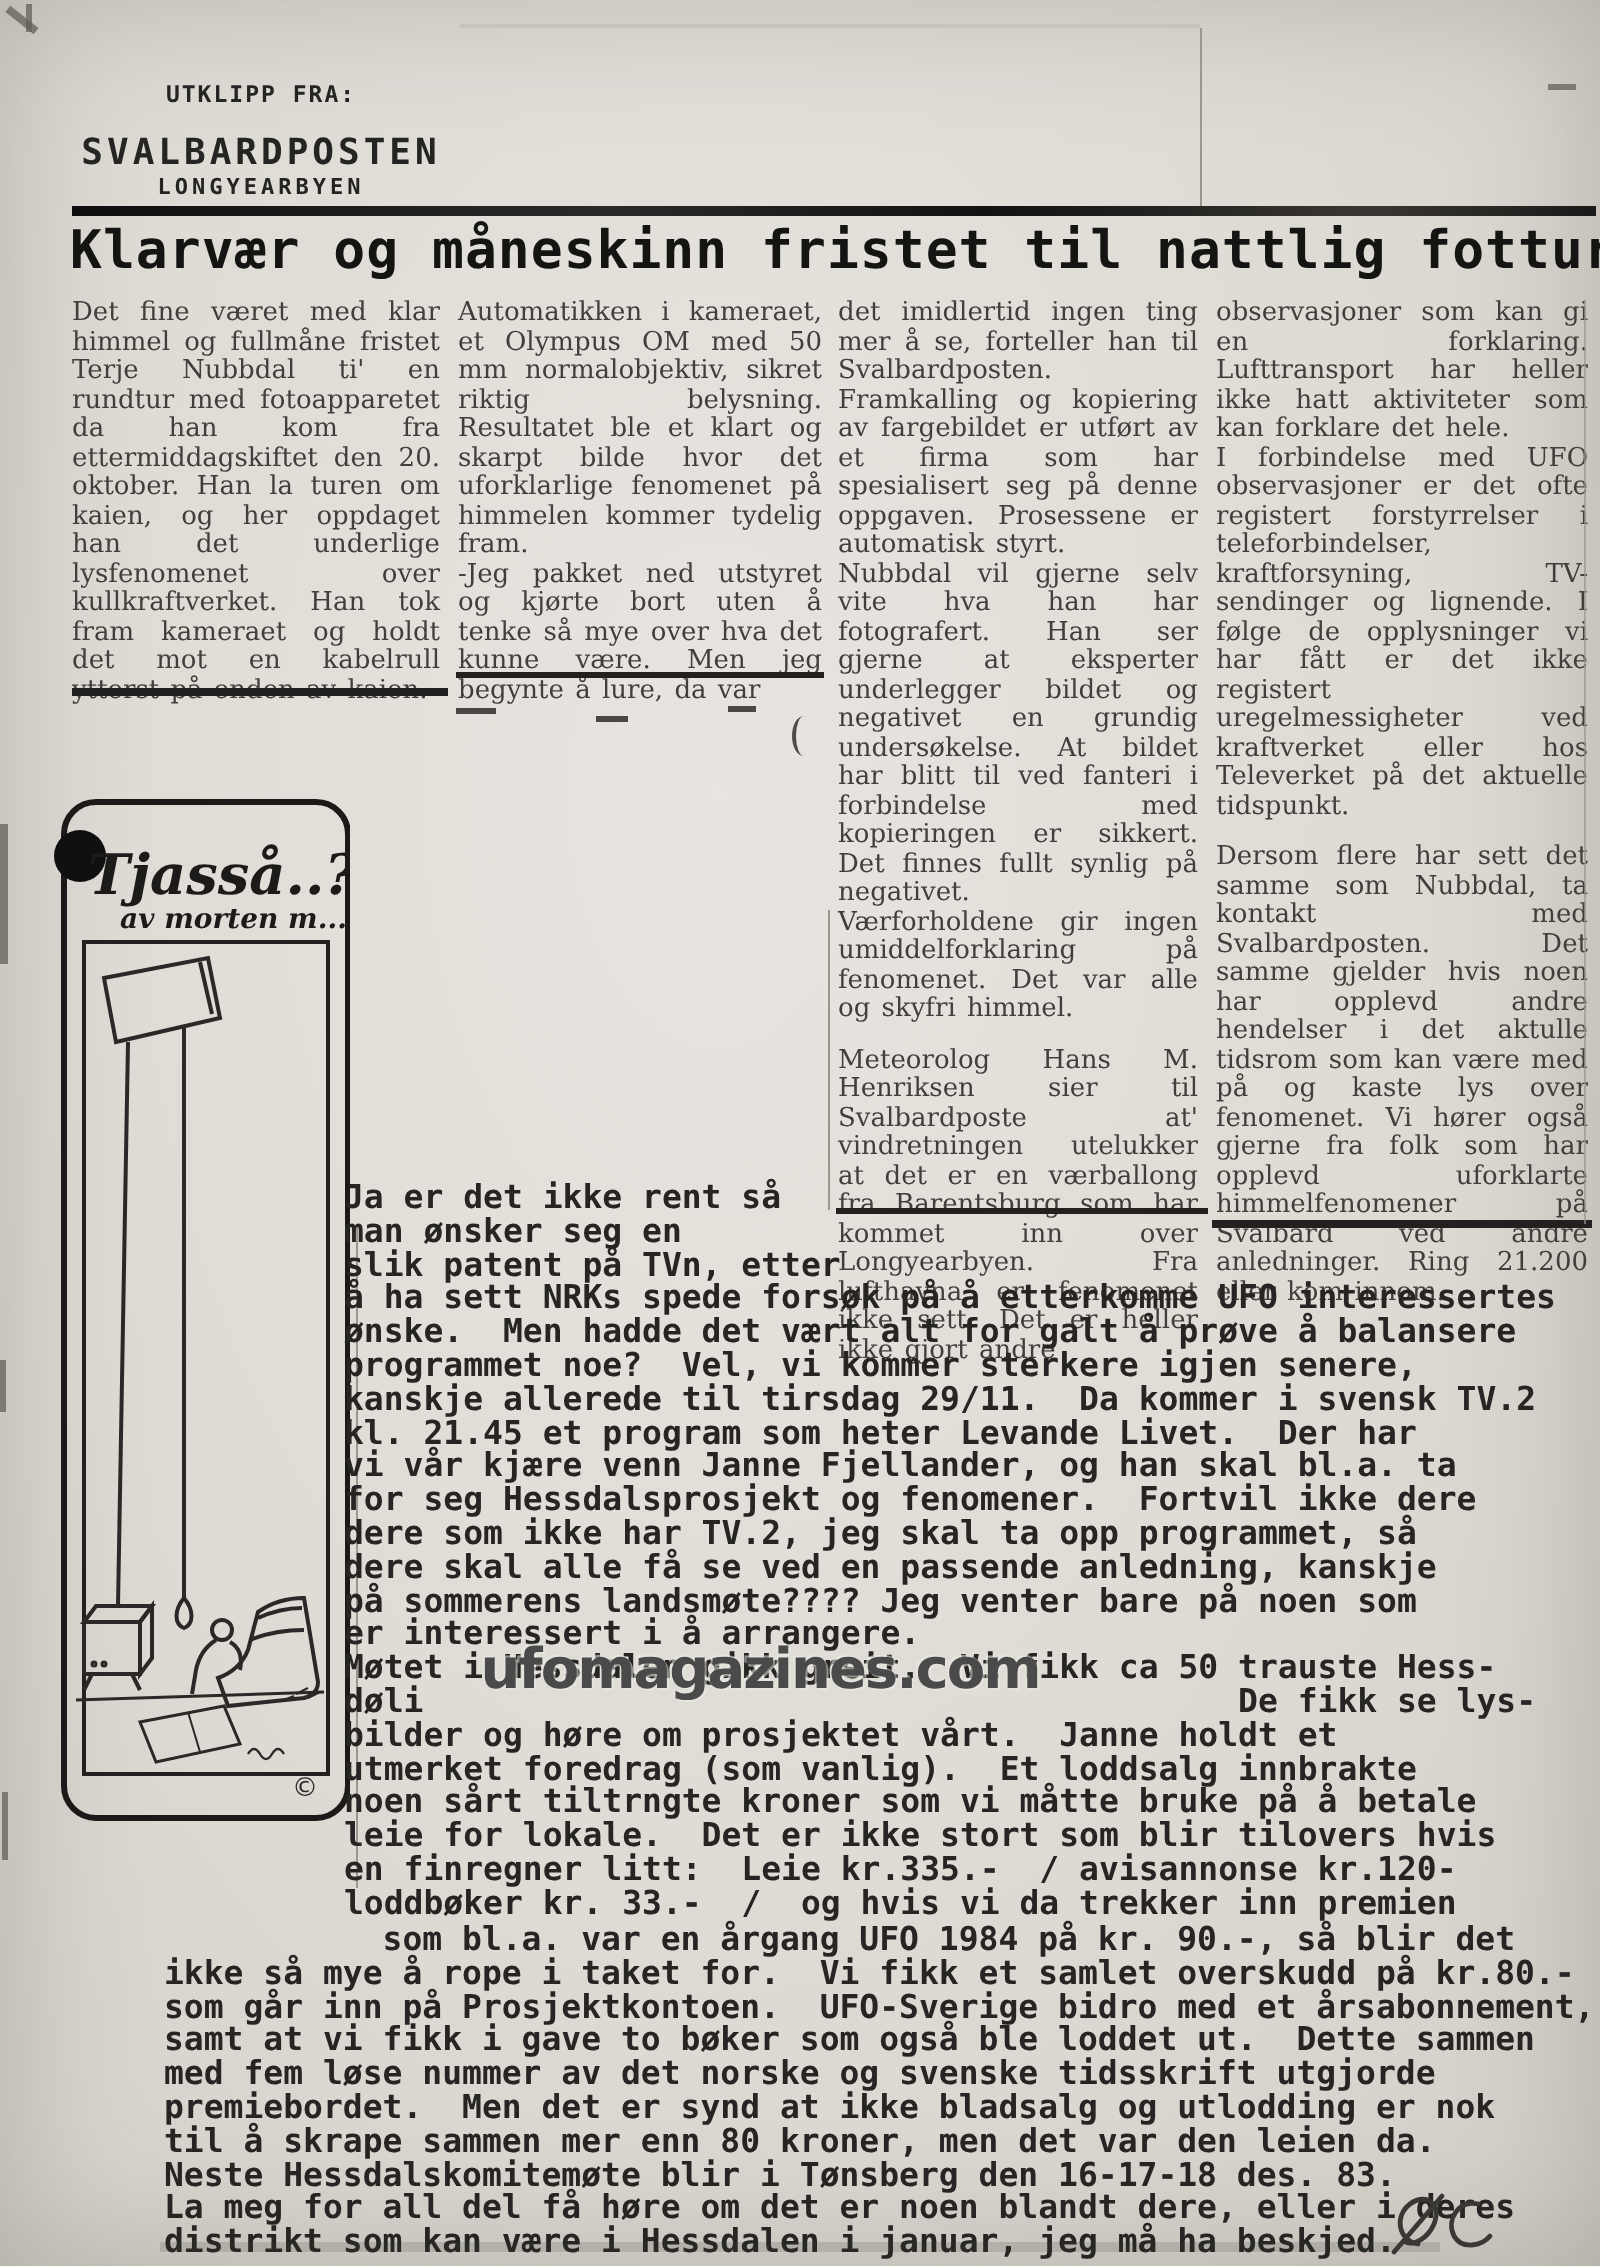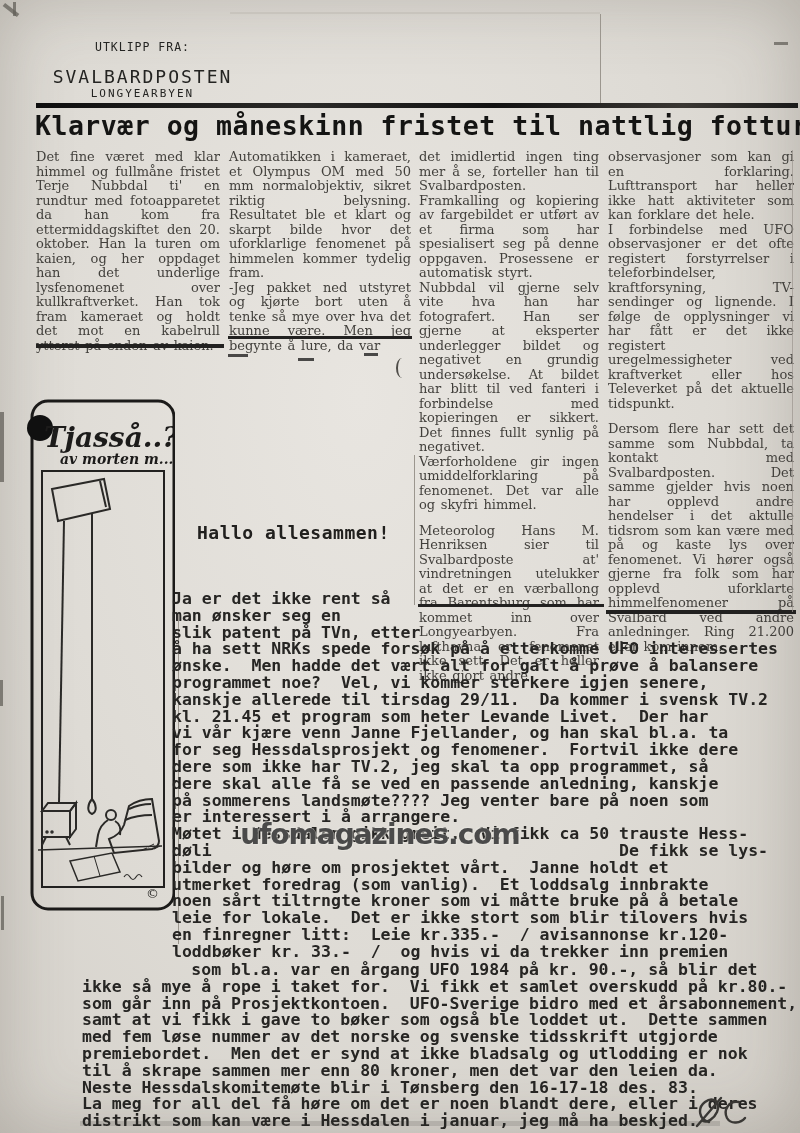--- a/index.html
+++ b/index.html
@@ -4,22 +4,22 @@
 <style>
   html,body{margin:0;padding:0;background:#b9b5ae;}
   #page{
     position:relative;width:800px;height:1133px;overflow:hidden;
     background:radial-gradient(ellipse at 45% 35%, #e8e5e0 0%, #dedbd5 55%, #d2cec7 100%);
     box-shadow:inset 0 0 70px rgba(88,82,72,.28);
     font-family:"DejaVu Sans","Liberation Sans",sans-serif;color:#2c2b29;
   }
   .abs{position:absolute;}
   
-  #stamp{left:40px;top:40px;width:205px;text-align:center;color:#242422;
-    font-family:"DejaVu Sans Mono","Liberation Mono",monospace;font-weight:normal;}
+  #stamp{left:28px;top:40px;width:205px;text-align:center;color:#242422;
+    font-family:"DejaVu Sans Mono","Liberation Mono",monospace;font-weight:bold;}
   #stamp .s1{font-size:11.5px;letter-spacing:1px;}
   #stamp .s2{font-size:18px;letter-spacing:2px;margin-top:12px;}
   #stamp .s3{font-size:11px;letter-spacing:2px;margin-top:0;}
   
   #headline-rule{left:36px;top:103px;width:762px;height:5px;
     background:linear-gradient(90deg,#0e0e0e,#2b2a28 35%,#121212 60%,#3a3733 85%,#1a1a19);}
   #headline{left:35px;top:110px;width:765px;font-family:"DejaVu Sans Mono","Liberation Mono",monospace;
     font-weight:bold;font-size:26.5px;letter-spacing:.5px;color:#141413;white-space:nowrap;}
   
   .col{top:150px;font-family:"DejaVu Serif","Liberation Serif",serif;font-size:13px;line-height:14.5px;
@@ -134,21 +134,20 @@
     <g stroke="#2a2927" fill="none">
       <path d="M26,455 L150,451" stroke-width="1.5"></path>
       <path d="M136,452 l6,-3 M142,454 l6,-3 M130,455 l5,-2" stroke-width="1"></path>
       <polygon points="58,466 100,458 108,477 66,486" stroke-width="1.5"></polygon>
       <line x1="82" y1="461" x2="88" y2="481" stroke-width="1"></line>
       <path d="M112,482 q3,-5 6,0 q3,5 6,0 q3,-5 6,0" stroke-width="1.2"></path>
     </g>
     <text x="134" y="503" font-size="13" fill="#2a2927">©</text>
   </svg>
 
-  <div id="greeting" class="abs">Hallo allesammen!</div>
   <pre class="abs typed" style="left:172px;top:591px;">Ja er det ikke rent så
 man ønsker seg en
 slik patent på TVn, etter
 å ha sett NRKs spede forsøk på å etterkomme UFO interessertes
 ønske.  Men hadde det vært alt for galt å prøve å balansere
 programmet noe?  Vel, vi kommer sterkere igjen senere,
 kanskje allerede til tirsdag 29/11.  Da kommer i svensk TV.2
 kl. 21.45 et program som heter Levande Livet.  Der har
 vi vår kjære venn Janne Fjellander, og han skal bl.a. ta
 for seg Hessdalsprosjekt og fenomener.  Fortvil ikke dere

